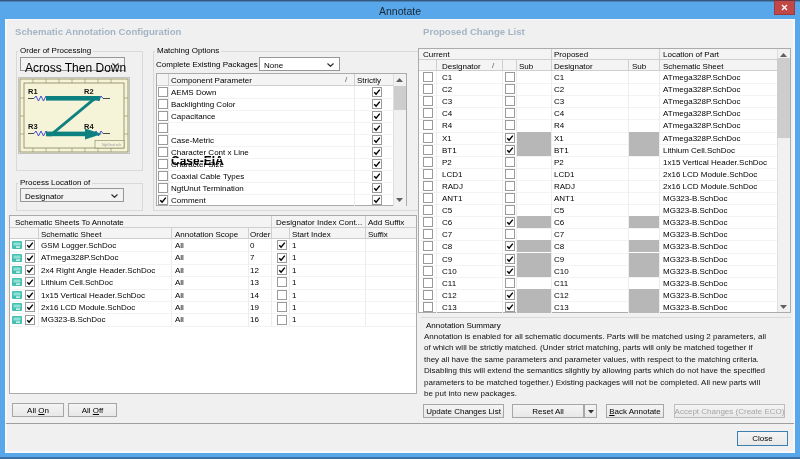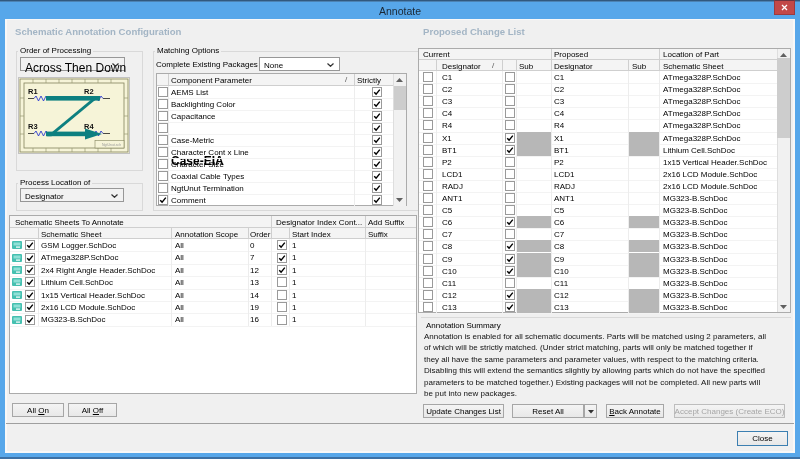--- a/index.html
+++ b/index.html
@@ -75,21 +75,21 @@
   </div>
 <div style="left:156px;top:73px;width:251px;height:133px;background:#fff;border:1px solid #ababab;box-sizing:border-box"></div>
 <div style="left:157px;top:74px;width:249px;height:12px;background:#f4f4f4;border-bottom:1px solid #cfcfcf;box-sizing:border-box"></div>
 <div style="left:171px;top:76px;font-size:8px;color:#000;font-weight:normal;">Component Parameter</div>
 <div style="left:345px;top:75px;font-size:8px;color:#555;font-weight:normal;">/</div>
 <div style="left:357px;top:76px;font-size:8px;color:#000;font-weight:normal;">Strictly</div>
 <div style="left:168px;top:74px;width:1px;height:12px;background:#cfcfcf"></div>
 <div style="left:354px;top:74px;width:1px;height:12px;background:#cfcfcf"></div>
 <div style="left:393px;top:74px;width:1px;height:12px;background:#cfcfcf"></div>
 <div style="left:158px;top:87.0px;width:10px;height:10px;background:#fff;border:1px solid #9a9a9a;box-sizing:border-box;display:flex;align-items:center;justify-content:center"></div>
-<div style="left:171px;top:88.0px;font-size:8px;color:#000;font-weight:normal;">AEMS List</div>
+<div style="left:171px;top:88.0px;font-size:8px;color:#000;font-weight:normal;">AEMS Down</div>
 <div style="left:372px;top:87.0px;width:10px;height:10px;background:#fff;border:1px solid #9a9a9a;box-sizing:border-box;display:flex;align-items:center;justify-content:center">
     <svg width="8" height="8" viewBox="0 0 8 8" style="display:block">
       <path d="M1.2 4.2 L3.1 6.1 L6.8 1.6" stroke="#000" stroke-width="1.4" fill="none"></path>
     </svg>
   </div>
 <div style="left:157px;top:98.0px;width:236px;height:1px;background:#f3f3f3"></div>
 <div style="left:158px;top:99.0px;width:10px;height:10px;background:#fff;border:1px solid #9a9a9a;box-sizing:border-box;display:flex;align-items:center;justify-content:center"></div>
 <div style="left:171px;top:100.0px;font-size:8px;color:#000;font-weight:normal;">Backlighting Color</div>
 <div style="left:372px;top:99.0px;width:10px;height:10px;background:#fff;border:1px solid #9a9a9a;box-sizing:border-box;display:flex;align-items:center;justify-content:center">
     <svg width="8" height="8" viewBox="0 0 8 8" style="display:block">

